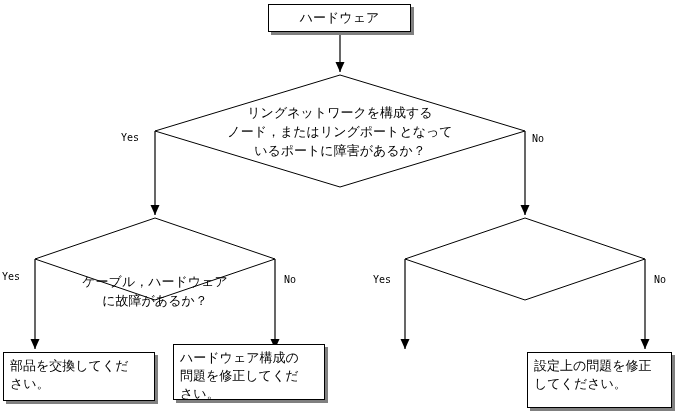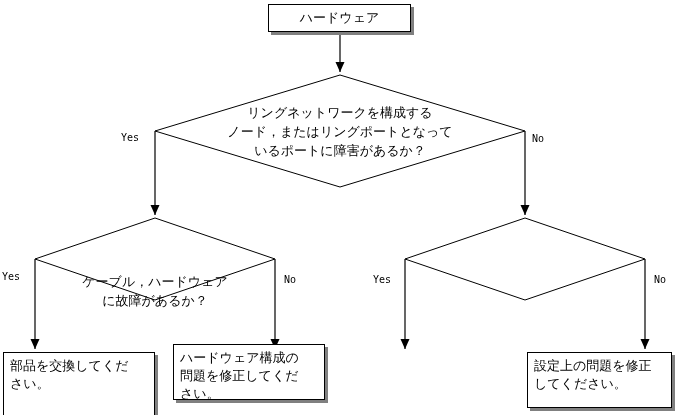--- a/index.html
+++ b/index.html
@@ -21,21 +21,21 @@
     line-height:18px;
     box-sizing:border-box;
     white-space:pre-line;
   }
   .start-box{
     left:268px;top:4px;width:143px;height:28px;
     display:flex;align-items:center;justify-content:center;
     text-align:center;
   }
   .action-box{padding:4px 6px;}
-  #action-1{left:3px;  top:352px;width:152px;height:64px;}
+  #action-1{left:3px;  top:352px;width:152px;height:49px;}
   #action-2{left:173px;top:344px;width:152px;height:56px;}
   #action-3{left:355px;top:352px;width:152px;height:56px;}
   #action-4{left:527px;top:352px;width:145px;height:56px;}
   .diamond-label{
     position:absolute;
     font-size:13px;
     line-height:19px;
     text-align:center;
     white-space:pre-line;
   }

